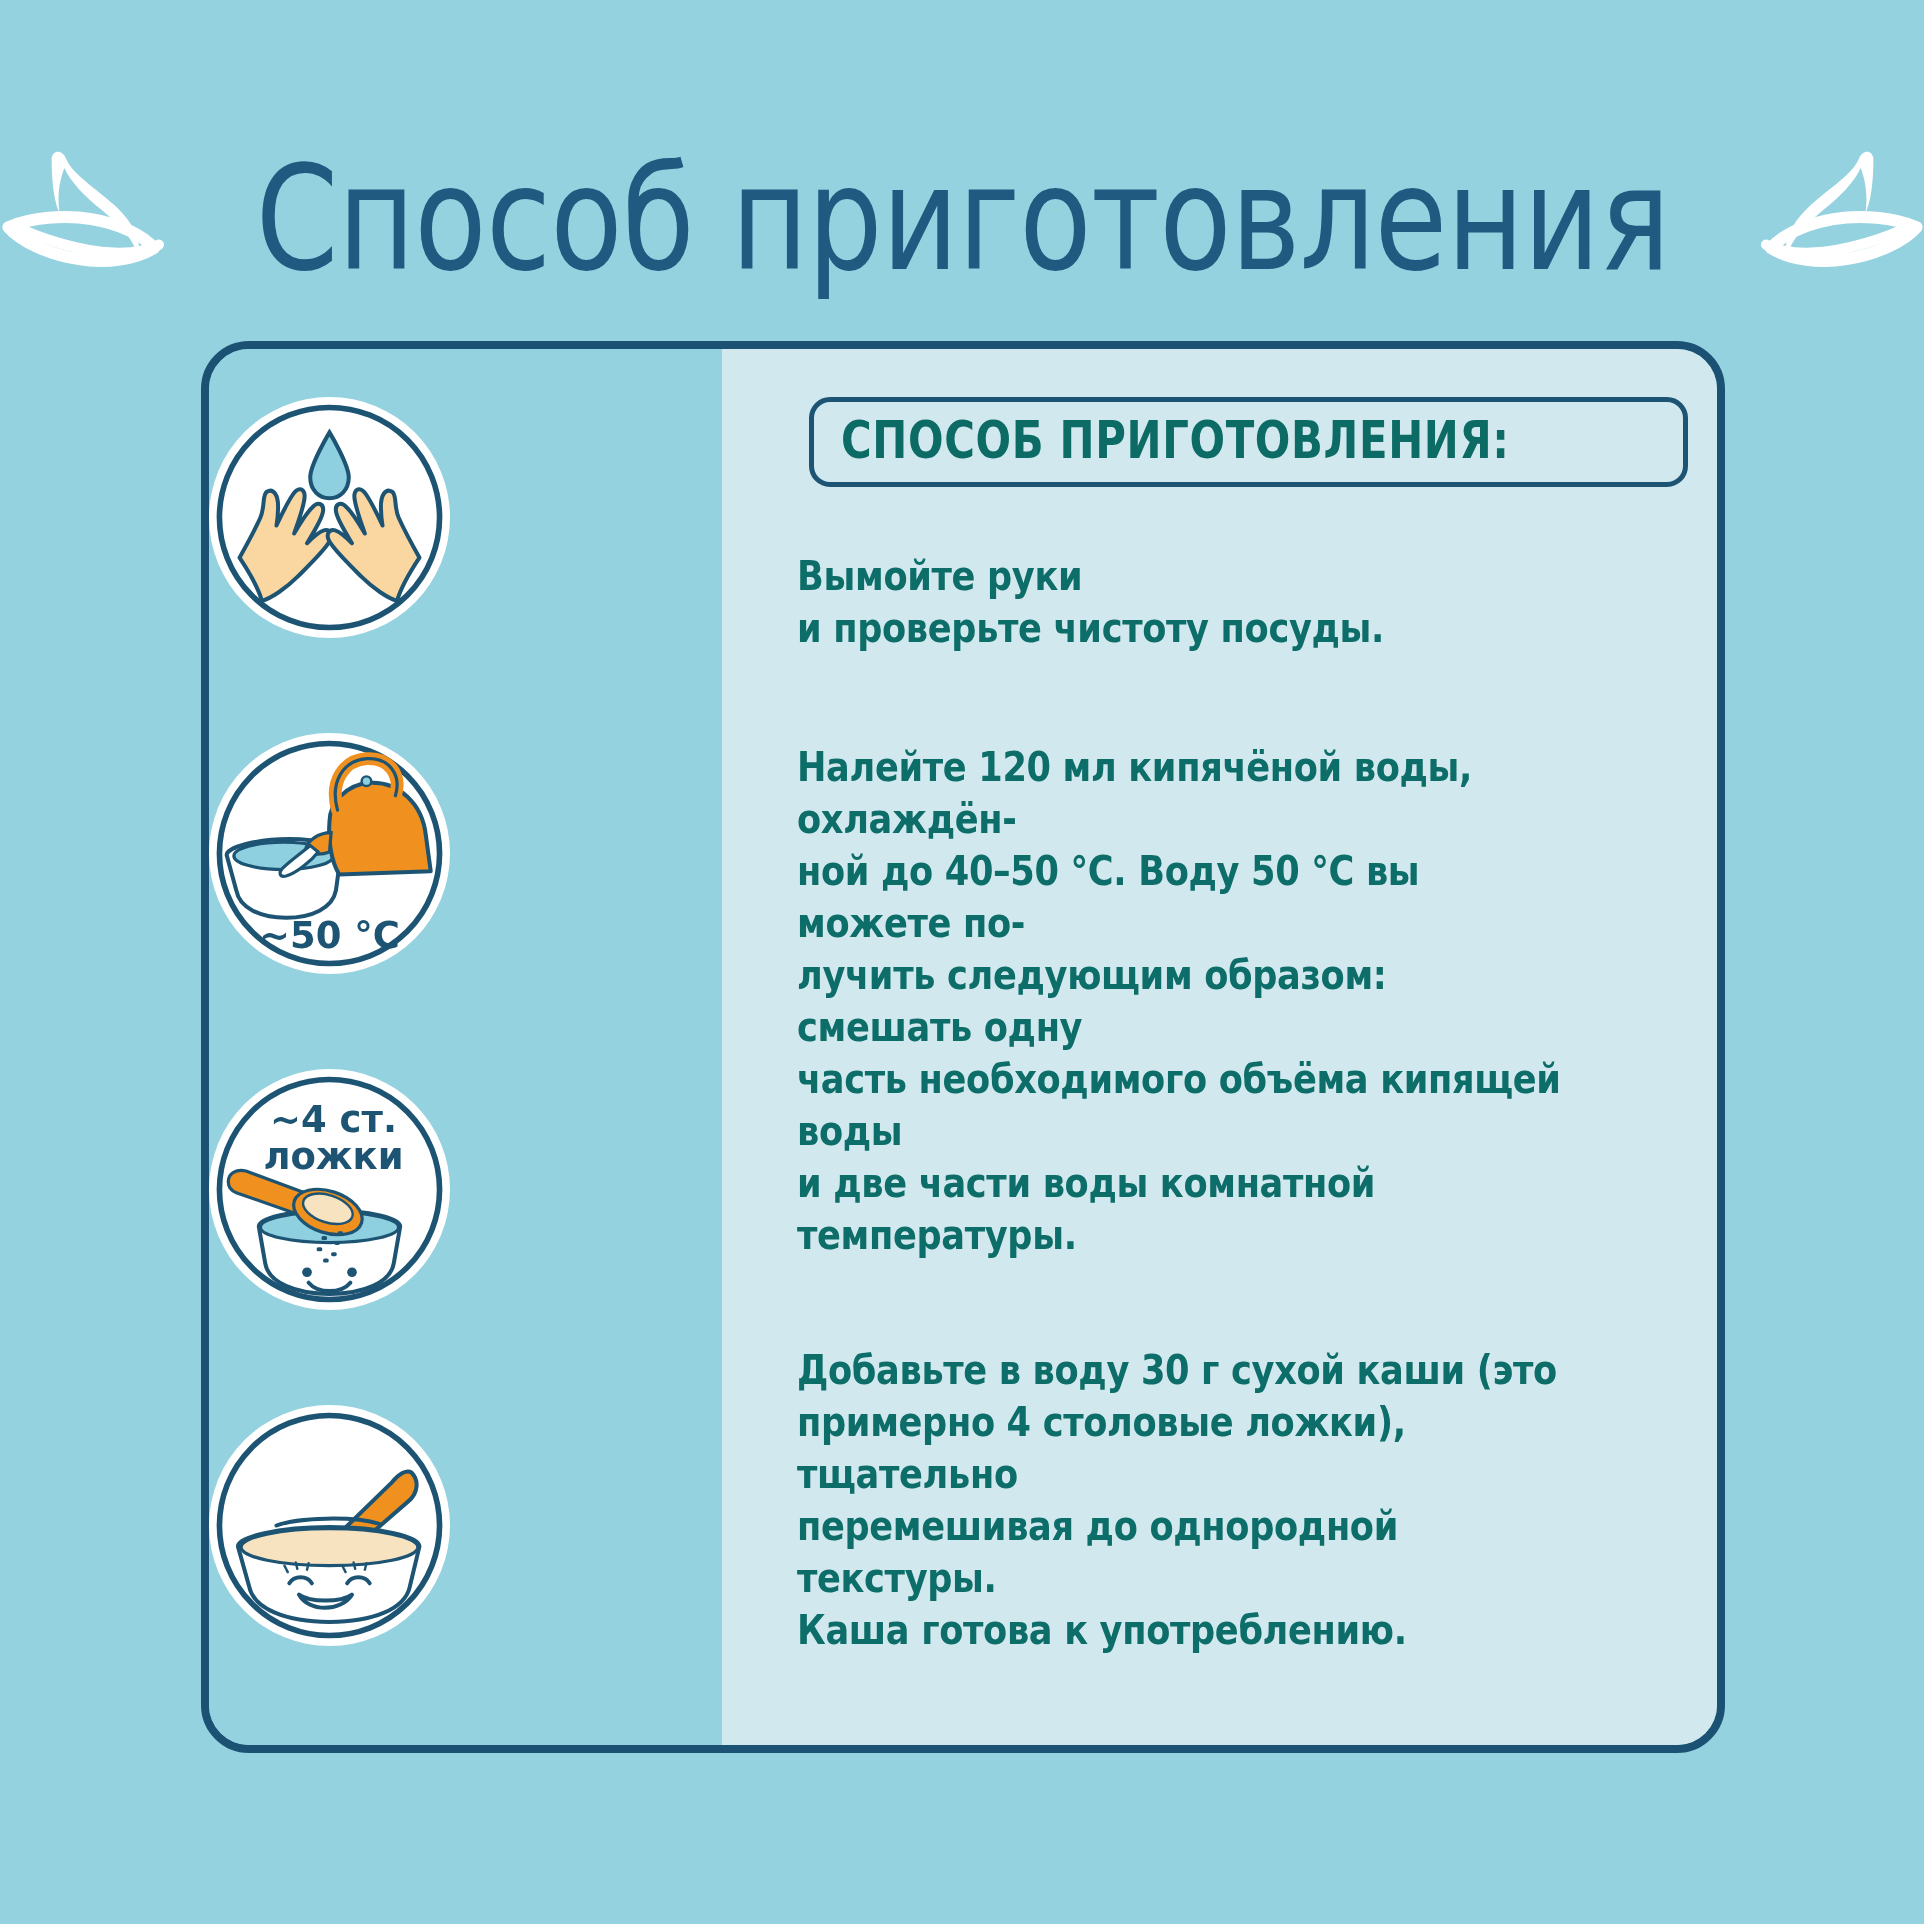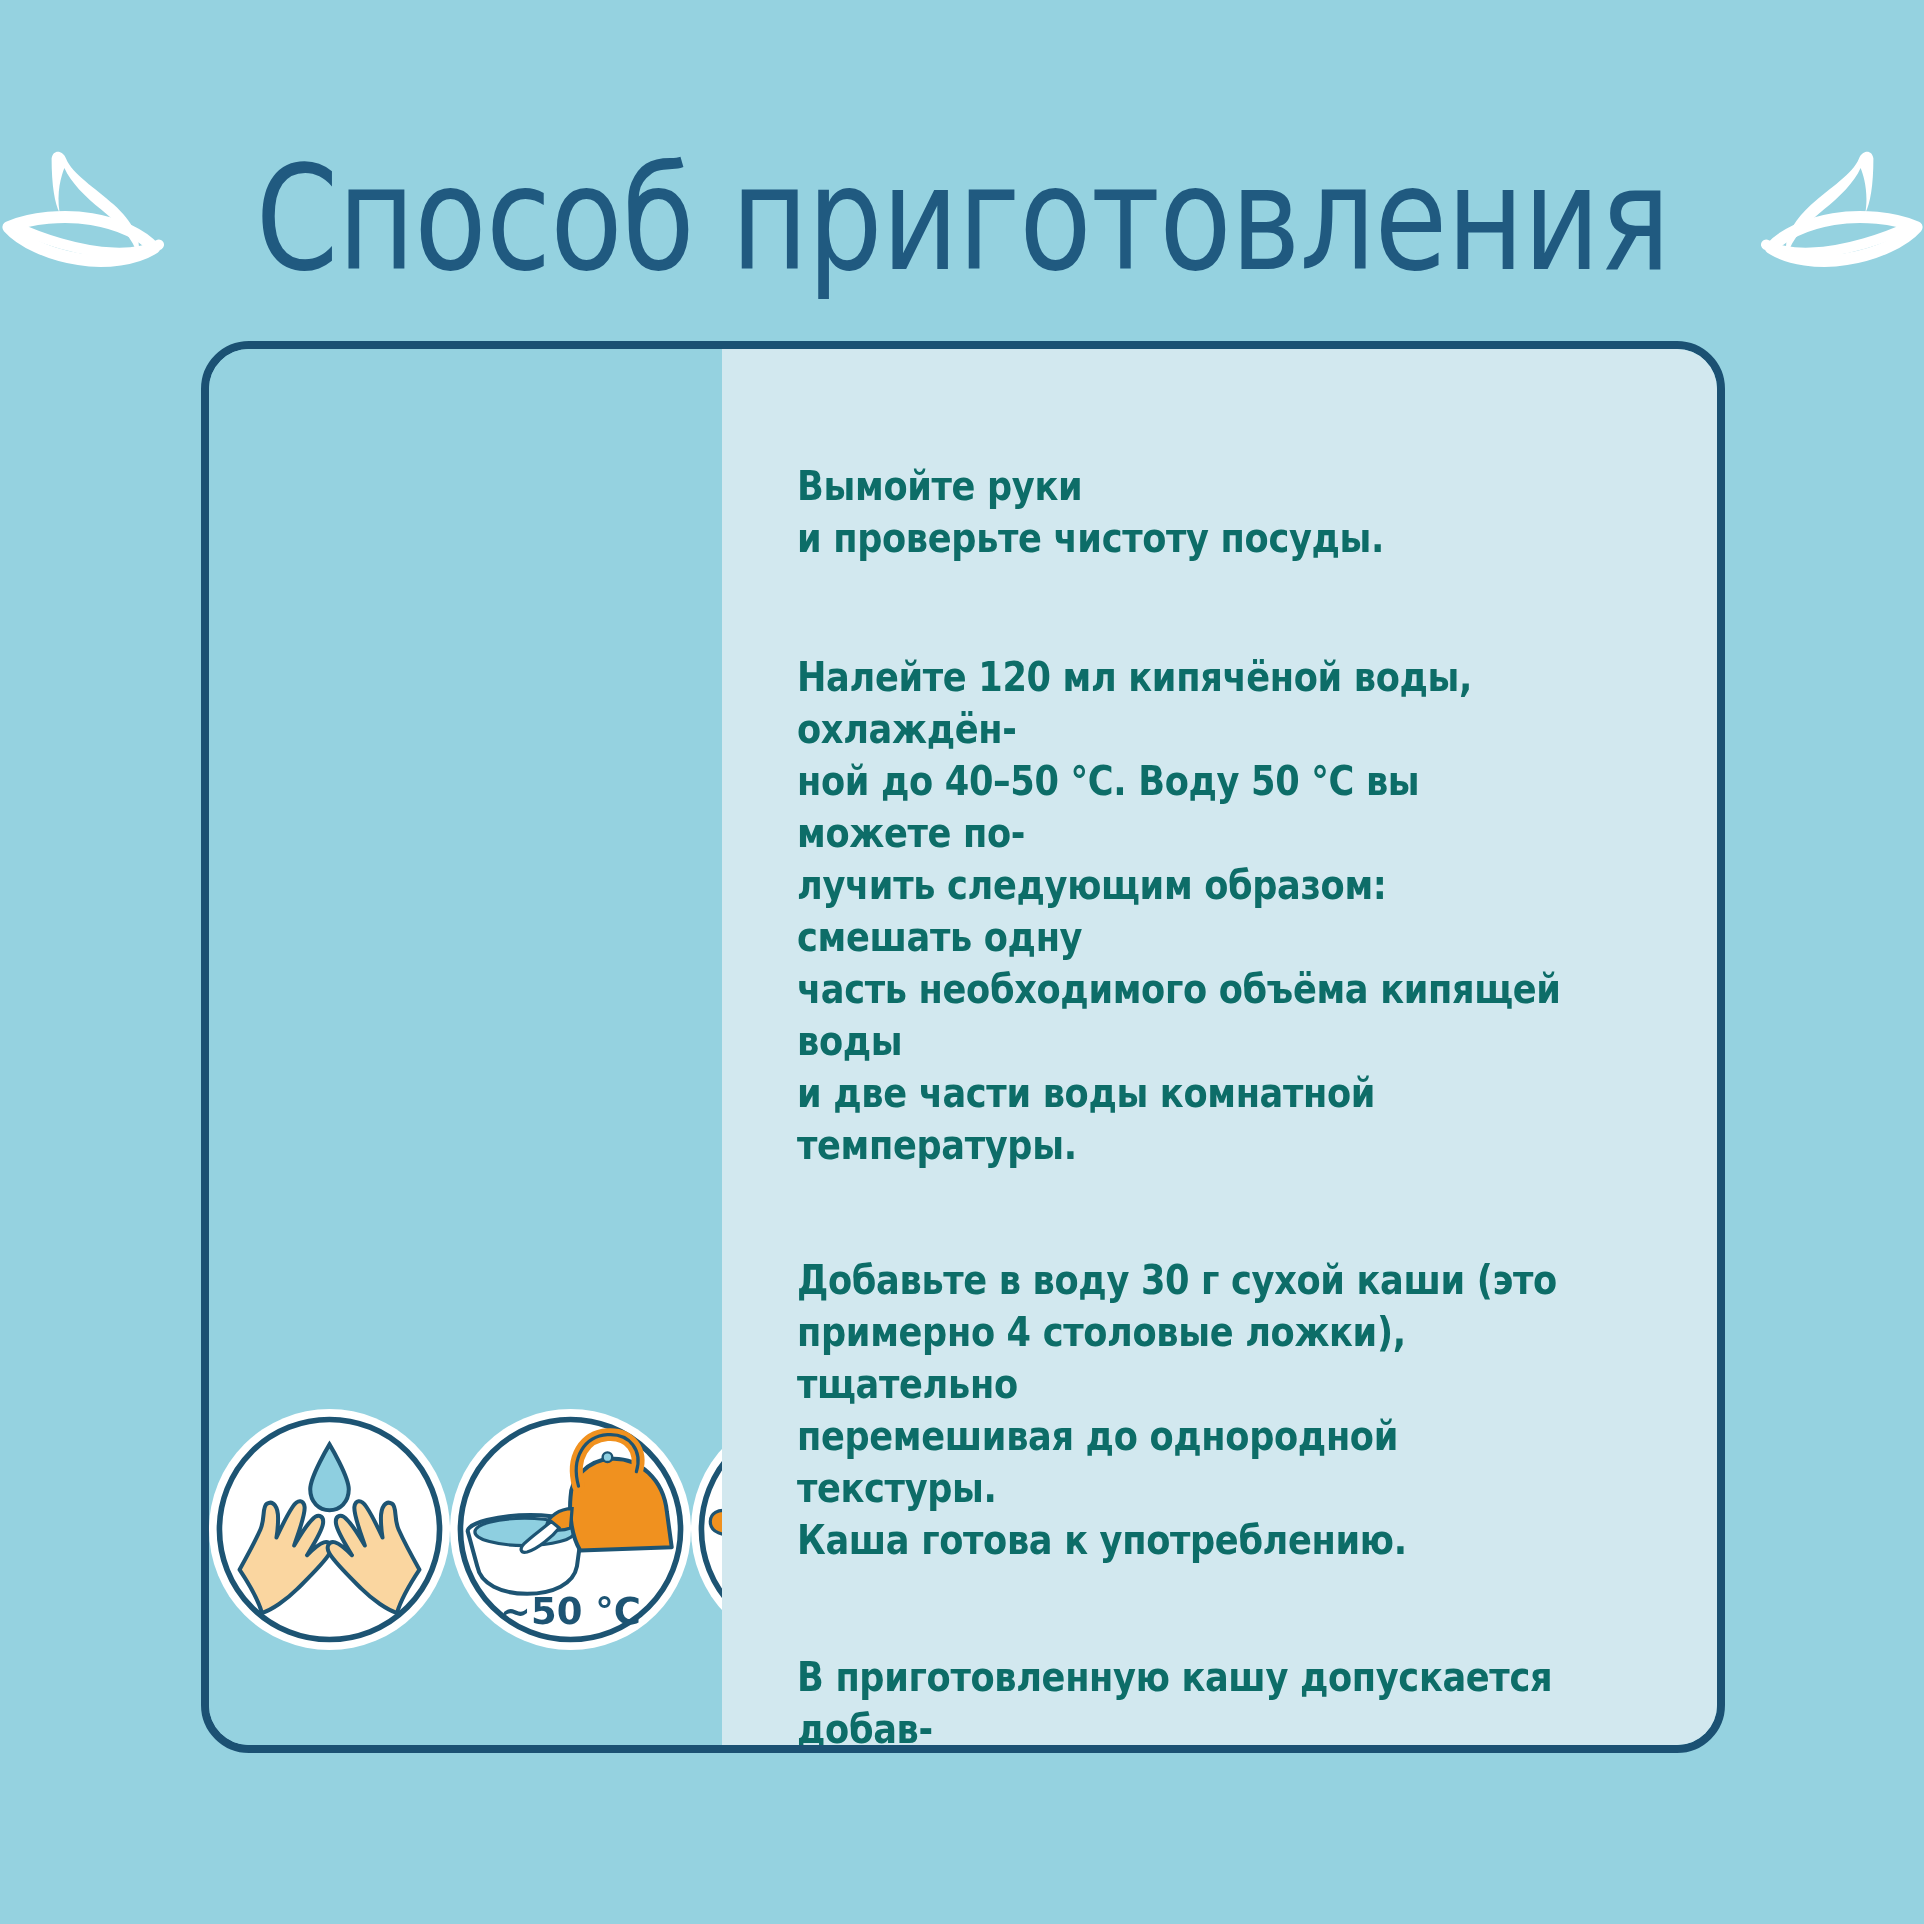--- a/index.html
+++ b/index.html
@@ -71,22 +71,22 @@
   }
 
   
   .icon-column {
     position: absolute;
     left: 0;
     top: 0;
     width: 513px;
     height: 100%;
     display: flex;
-    flex-direction: row;
-    align-items: flex-end;
+    flex-direction: column;
+    align-items: flex-start;
     padding-top: 48px;
     box-sizing: border-box;
   }
   .icon-badge {
     width: 241px;
     height: 241px;
     border-radius: 50%;
     background: #ffffff;
     margin-bottom: 95px;
     position: relative;
@@ -263,20 +263,23 @@
           <path d="M112 236 C124 258, 164 258, 178 236 C164 246, 126 246, 112 236 Z" fill="#ffffff" stroke="#1d5473" stroke-width="5" stroke-linejoin="round"></path>
         </svg>
       </div>
 
     </div>
   </div>
 
   <div class="panel-right">
     <div class="text-column">
 
+      <div class="section-badge">
+        <span class="section-badge-label">СПОСОБ ПРИГОТОВЛЕНИЯ:</span>
+      </div>
 
       <div class="steps">
         <p class="step-text">Вымойте руки
 и проверьте чистоту посуды.</p>
         <div class="step-gap-1"></div>
         <p class="step-text">Налейте 120 мл кипячёной воды, охлаждён-
 ной до 40–50 °C. Воду 50 °C вы можете по-
 лучить следующим образом: смешать одну
 часть необходимого объёма кипящей воды
 и две части воды комнатной температуры.</p>

